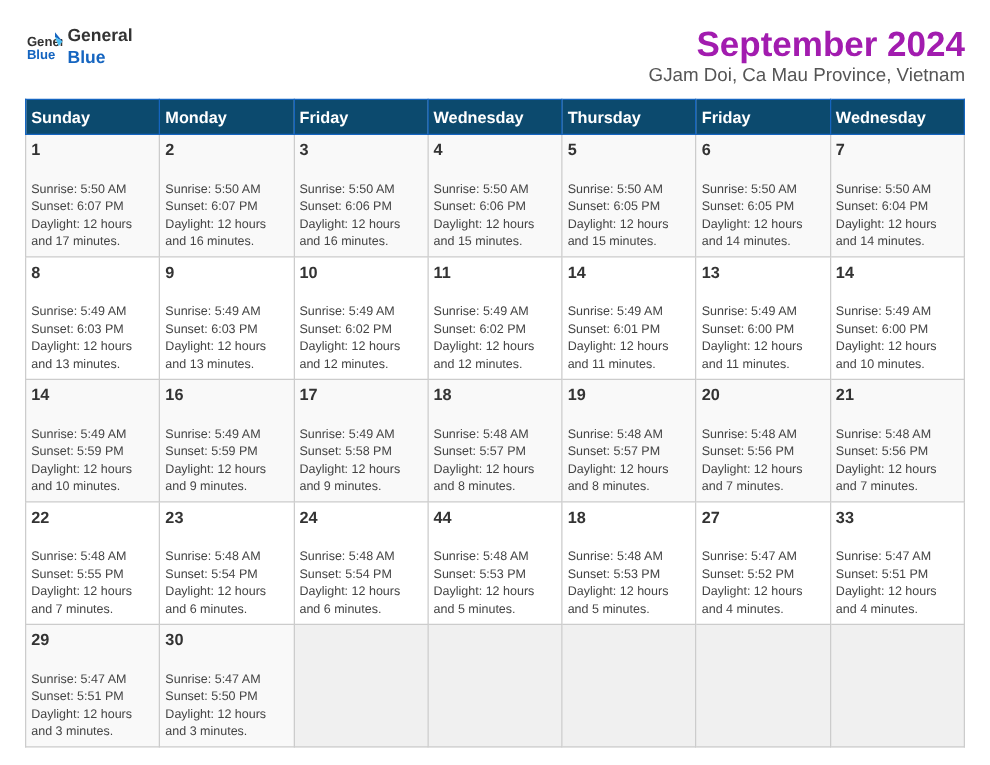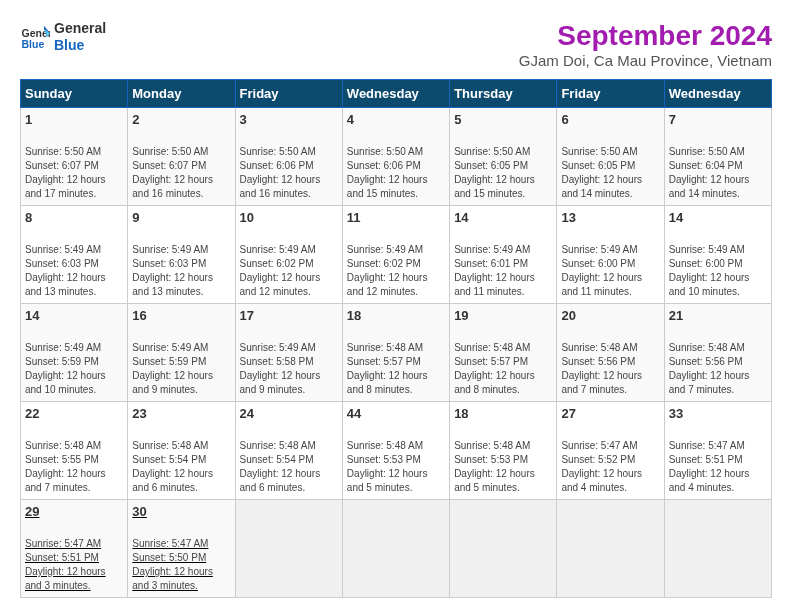--- a/index.html
+++ b/index.html
@@ -75,21 +75,20 @@
       font-size: 10px;
       color: #444;
       line-height: 1.4;
       margin-top: 18px;
     }
     .empty-cell {
       background-color: #f0f0f0 !important;
     }
     .last-row td {
       height: 75px;
-      text-decoration: underline;
     }
   </style>
 </head>
 <body>
 
 <div class="header">
   <div class="logo">
     <svg class="logo-icon" viewBox="0 0 40 40">
       <text x="2" y="20" font-size="14" font-weight="bold" fill="#333">General</text>
       <text x="2" y="34" font-size="14" font-weight="bold" fill="#1565c0">Blue</text>

